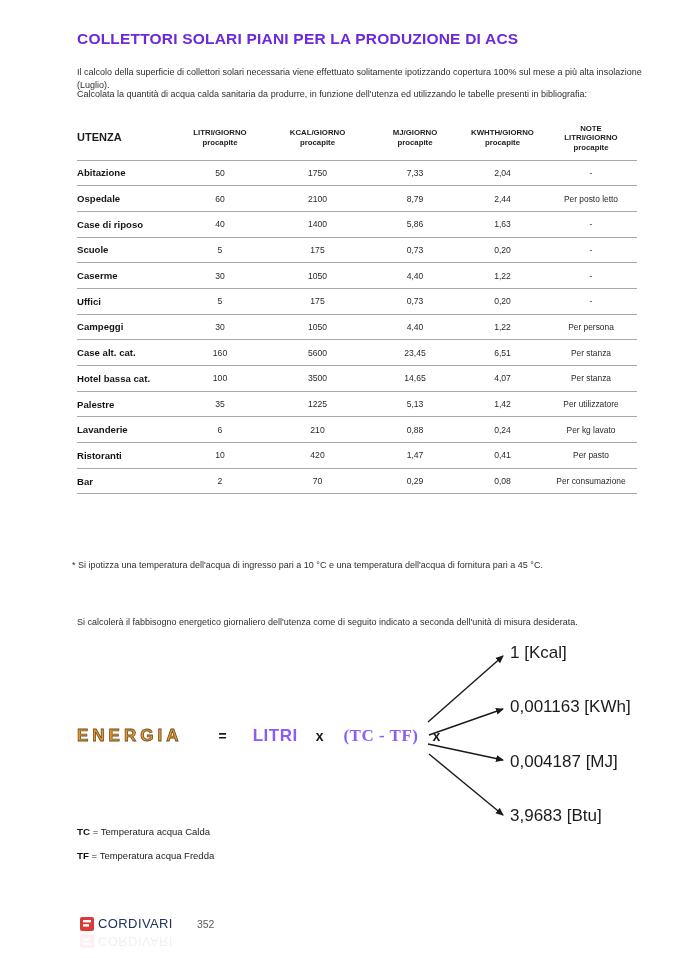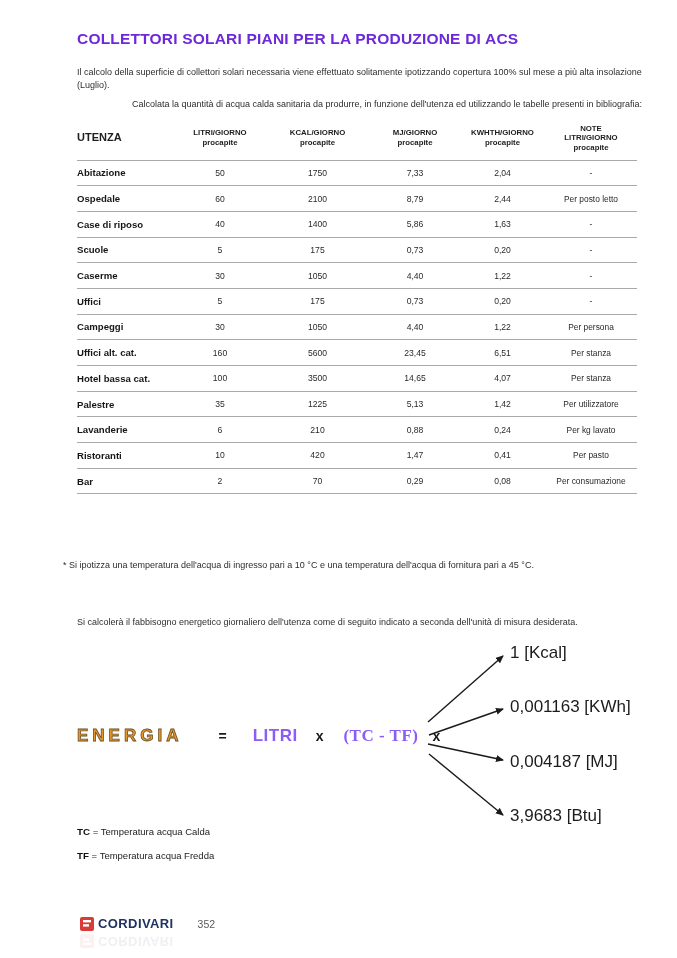--- a/index.html
+++ b/index.html
@@ -7,21 +7,21 @@
   body { font-family:"Liberation Sans", sans-serif; color:#2b2b2b; position:relative; overflow:hidden; }
   .page { position:absolute; inset:0; background:#fff; }
 
   .title{
     position:absolute; left:77px; top:30px;
     font-size:15.5px; font-weight:bold; letter-spacing:.2px;
     color:#6d28d9;
   }
   .intro{ position:absolute; left:77px; width:565px; font-size:9px; line-height:12.5px; color:#2e2e2e; }
   .intro-1{ top:66px; }
-  .intro-2{ top:98px;text-align:right; }
+  .intro-2{ top:88px; }
 
   
   table.data-table{
     position:absolute; left:77px; top:118px; width:560px;
     border-collapse:collapse; table-layout:fixed;
   }
   .data-table col.c0{width:98px;} .data-table col.c1{width:90px;}
   .data-table col.c2{width:105px;} .data-table col.c3{width:90px;}
   .data-table col.c4{width:85px;} .data-table col.c5{width:92px;}
   .data-table th{
@@ -31,21 +31,21 @@
   }
   .data-table th.first{ text-align:left; font-size:11px; }
   .data-table th span{ display:block; }
   .data-table td{
     border-bottom:1px solid #a9a9a9; height:25.7px; vertical-align:middle;
     text-align:center; font-size:8.6px; color:#2a2a2a;
   }
   .data-table td.first{ text-align:left; font-weight:bold; font-size:9.6px; color:#161616; }
   .data-table td.note{ font-size:8.4px; }
 
-  .footnote{ position:absolute; left:63px; top:560px; font-size:9px; color:#2e2e2e; }
+  .footnote{ position:absolute; left:72px; top:560px; font-size:9px; color:#2e2e2e; }
   .calc-note{ position:absolute; left:77px; top:617px; font-size:9px; color:#2e2e2e; }
 
   
   .formula{ position:absolute; left:77px; top:726px; display:flex; align-items:center; }
   .energia{
     font-size:17px; font-weight:bold; letter-spacing:4px;
     color:#e8962e; -webkit-text-stroke:.8px #6b5022;
   }
   .f-op{ font-size:14px; font-weight:bold; color:#161616; margin-left:36px; }
   .f-term{ font-size:17px; font-weight:bold; color:#8b5cf6; margin-left:26px; letter-spacing:.5px; }
@@ -60,21 +60,21 @@
   }
   .unit-0{ top:643px; } .unit-1{ top:697px; } .unit-2{ top:752px; } .unit-3{ top:806px; }
 
   .legend-line{ position:absolute; left:77px; font-size:9.5px; color:#222; }
   .legend-tc{ top:826px; } .legend-tf{ top:850px; }
   .legend-line b{ font-size:9.8px; color:#111; }
 
   
   .footer{ position:absolute; left:80px; top:916px; display:flex; align-items:center; }
   .logo-icon{ display:inline-block; width:14px; height:14px; margin-right:4px; }
-  .brand{ font-size:13px; font-weight:bold; color:#1e3263; letter-spacing:.4px; }
+  .brand{ font-size:13px; font-weight:normal; color:#1e3263; letter-spacing:.4px; }
   .pagenum{ font-size:10.5px; color:#5a5a5a; margin-left:24px; }
   .footer-reflection{
     position:absolute; left:80px; top:934px; display:flex; align-items:center;
     transform:scaleY(-1); opacity:.07; filter:blur(.4px); pointer-events:none;
   }
 </style>
 </head>
 <body>
 
 <div class="page">
@@ -172,21 +172,21 @@
         </tr>
         <tr>
           <td class="first">Campeggi</td>
           <td>30</td>
           <td>1050</td>
           <td>4,40</td>
           <td>1,22</td>
           <td class="note">Per persona</td>
         </tr>
         <tr>
-          <td class="first">Uffici alt. cat.</td>
+          <td class="first">Case alt. cat.</td>
           <td>160</td>
           <td>5600</td>
           <td>23,45</td>
           <td>6,51</td>
           <td class="note">Per stanza</td>
         </tr>
         <tr>
           <td class="first">Hotel bassa cat.</td>
           <td>100</td>
           <td>3500</td>

